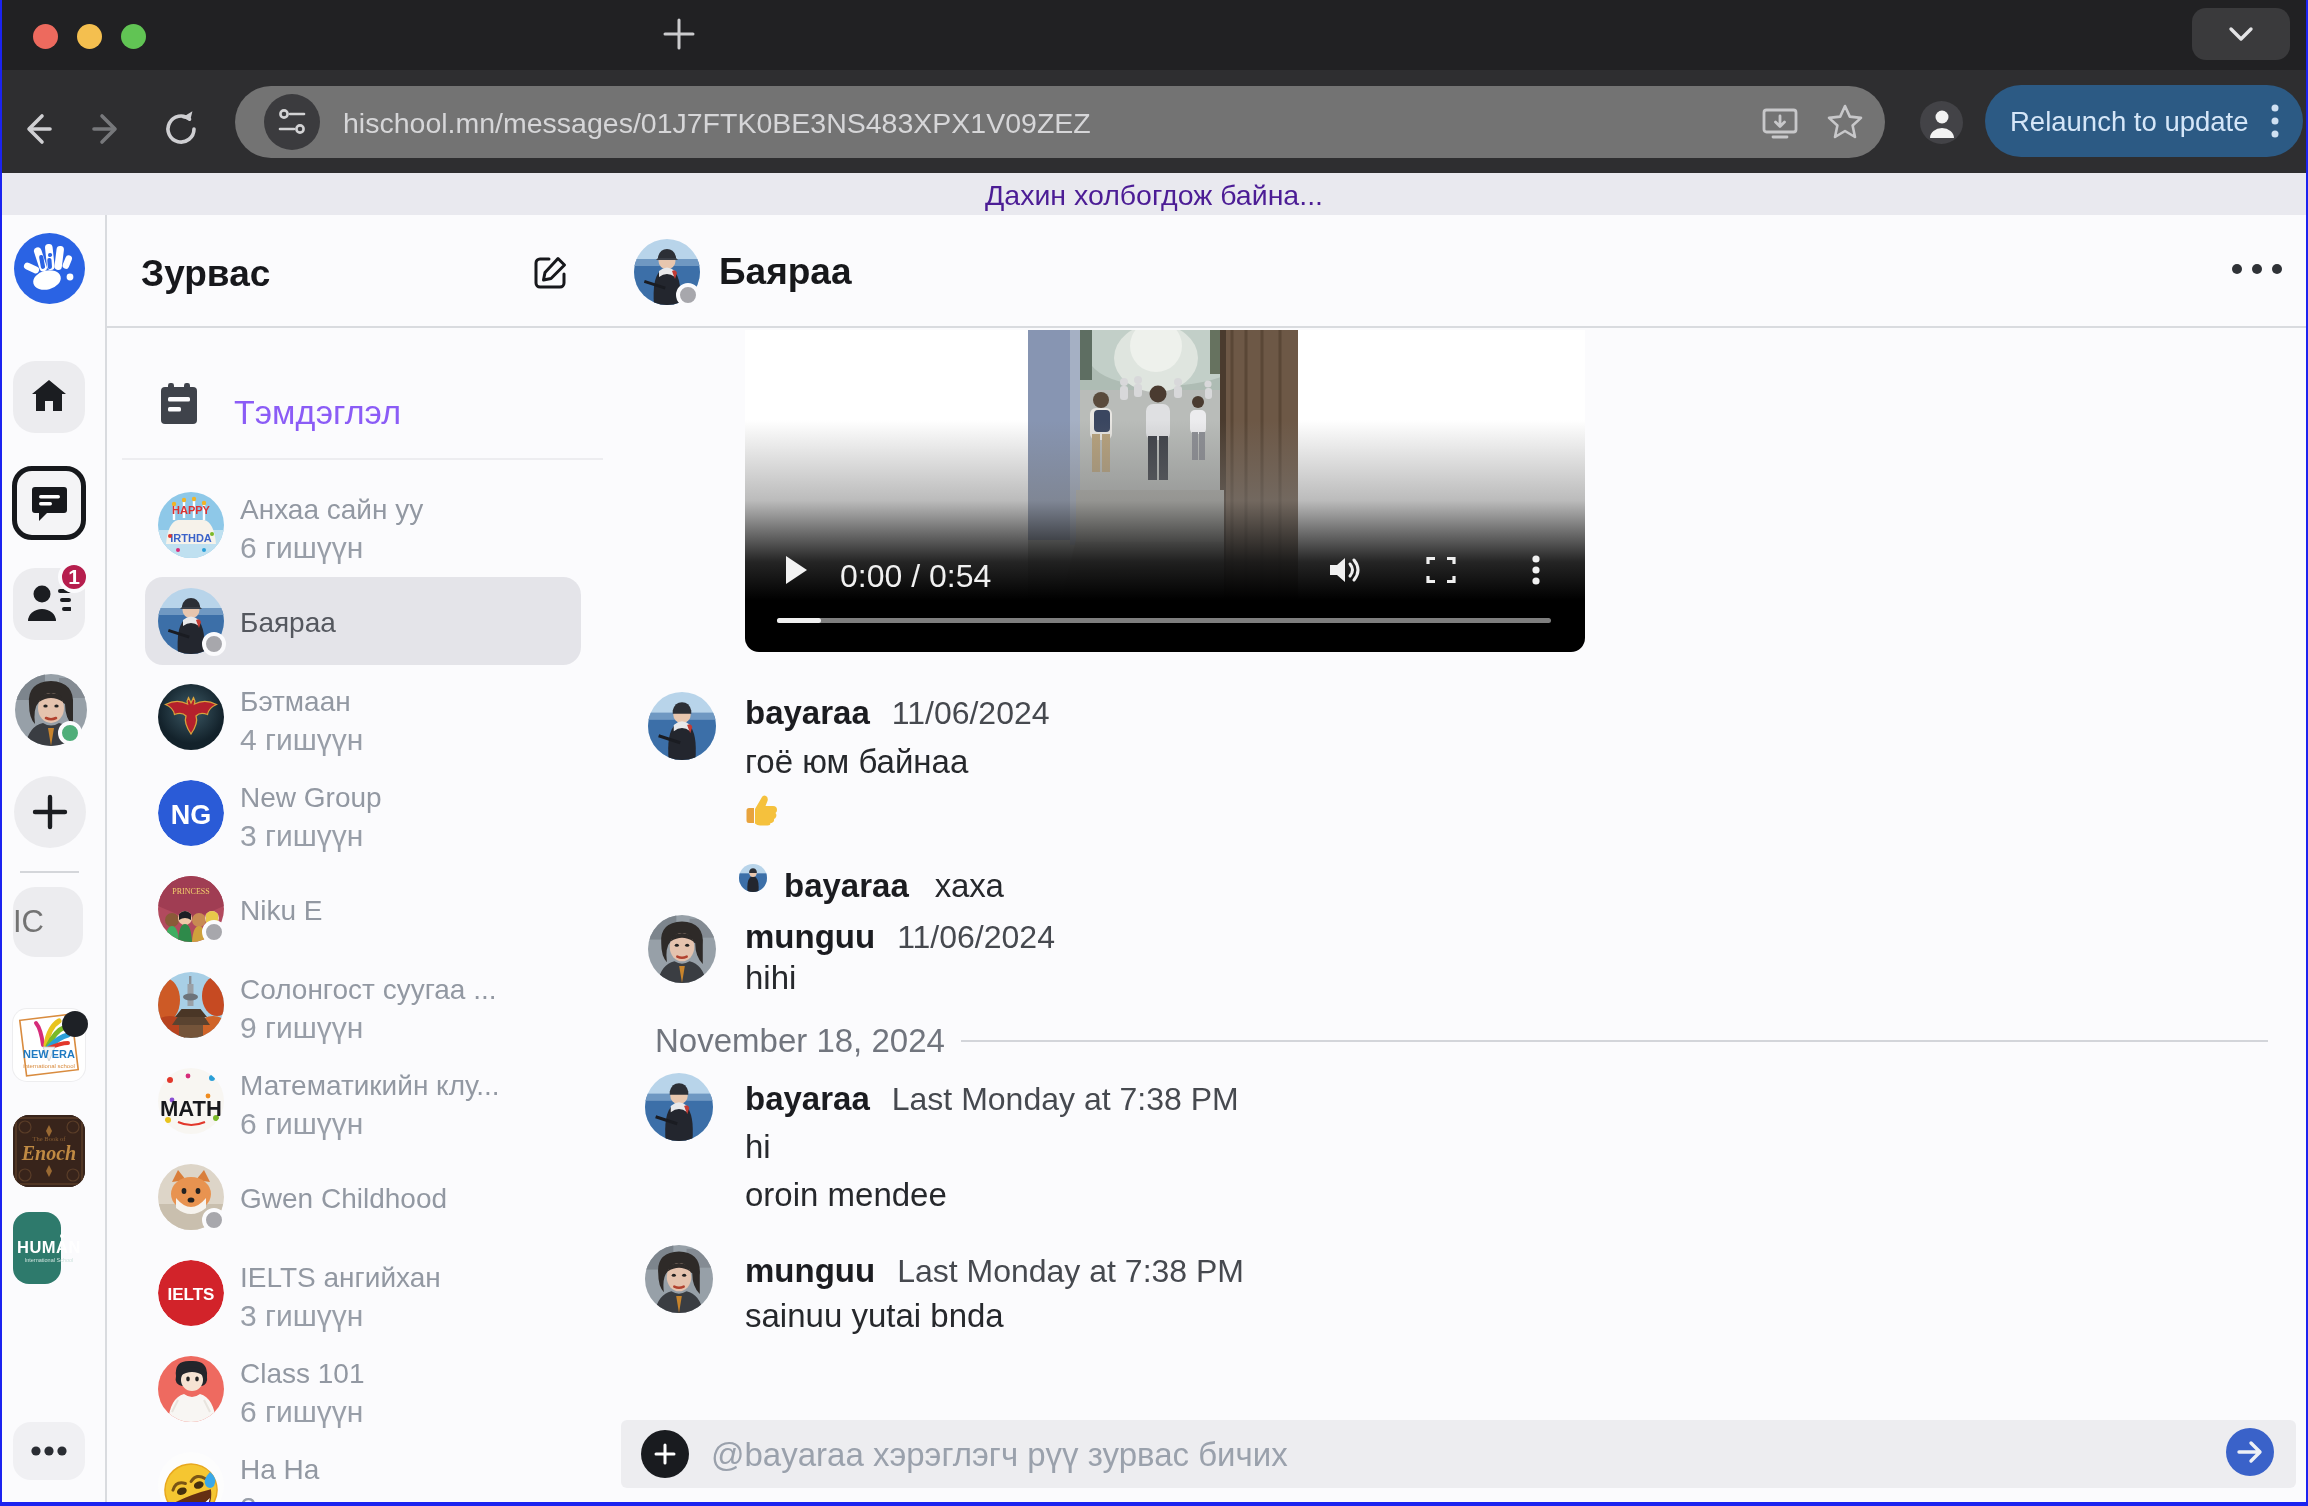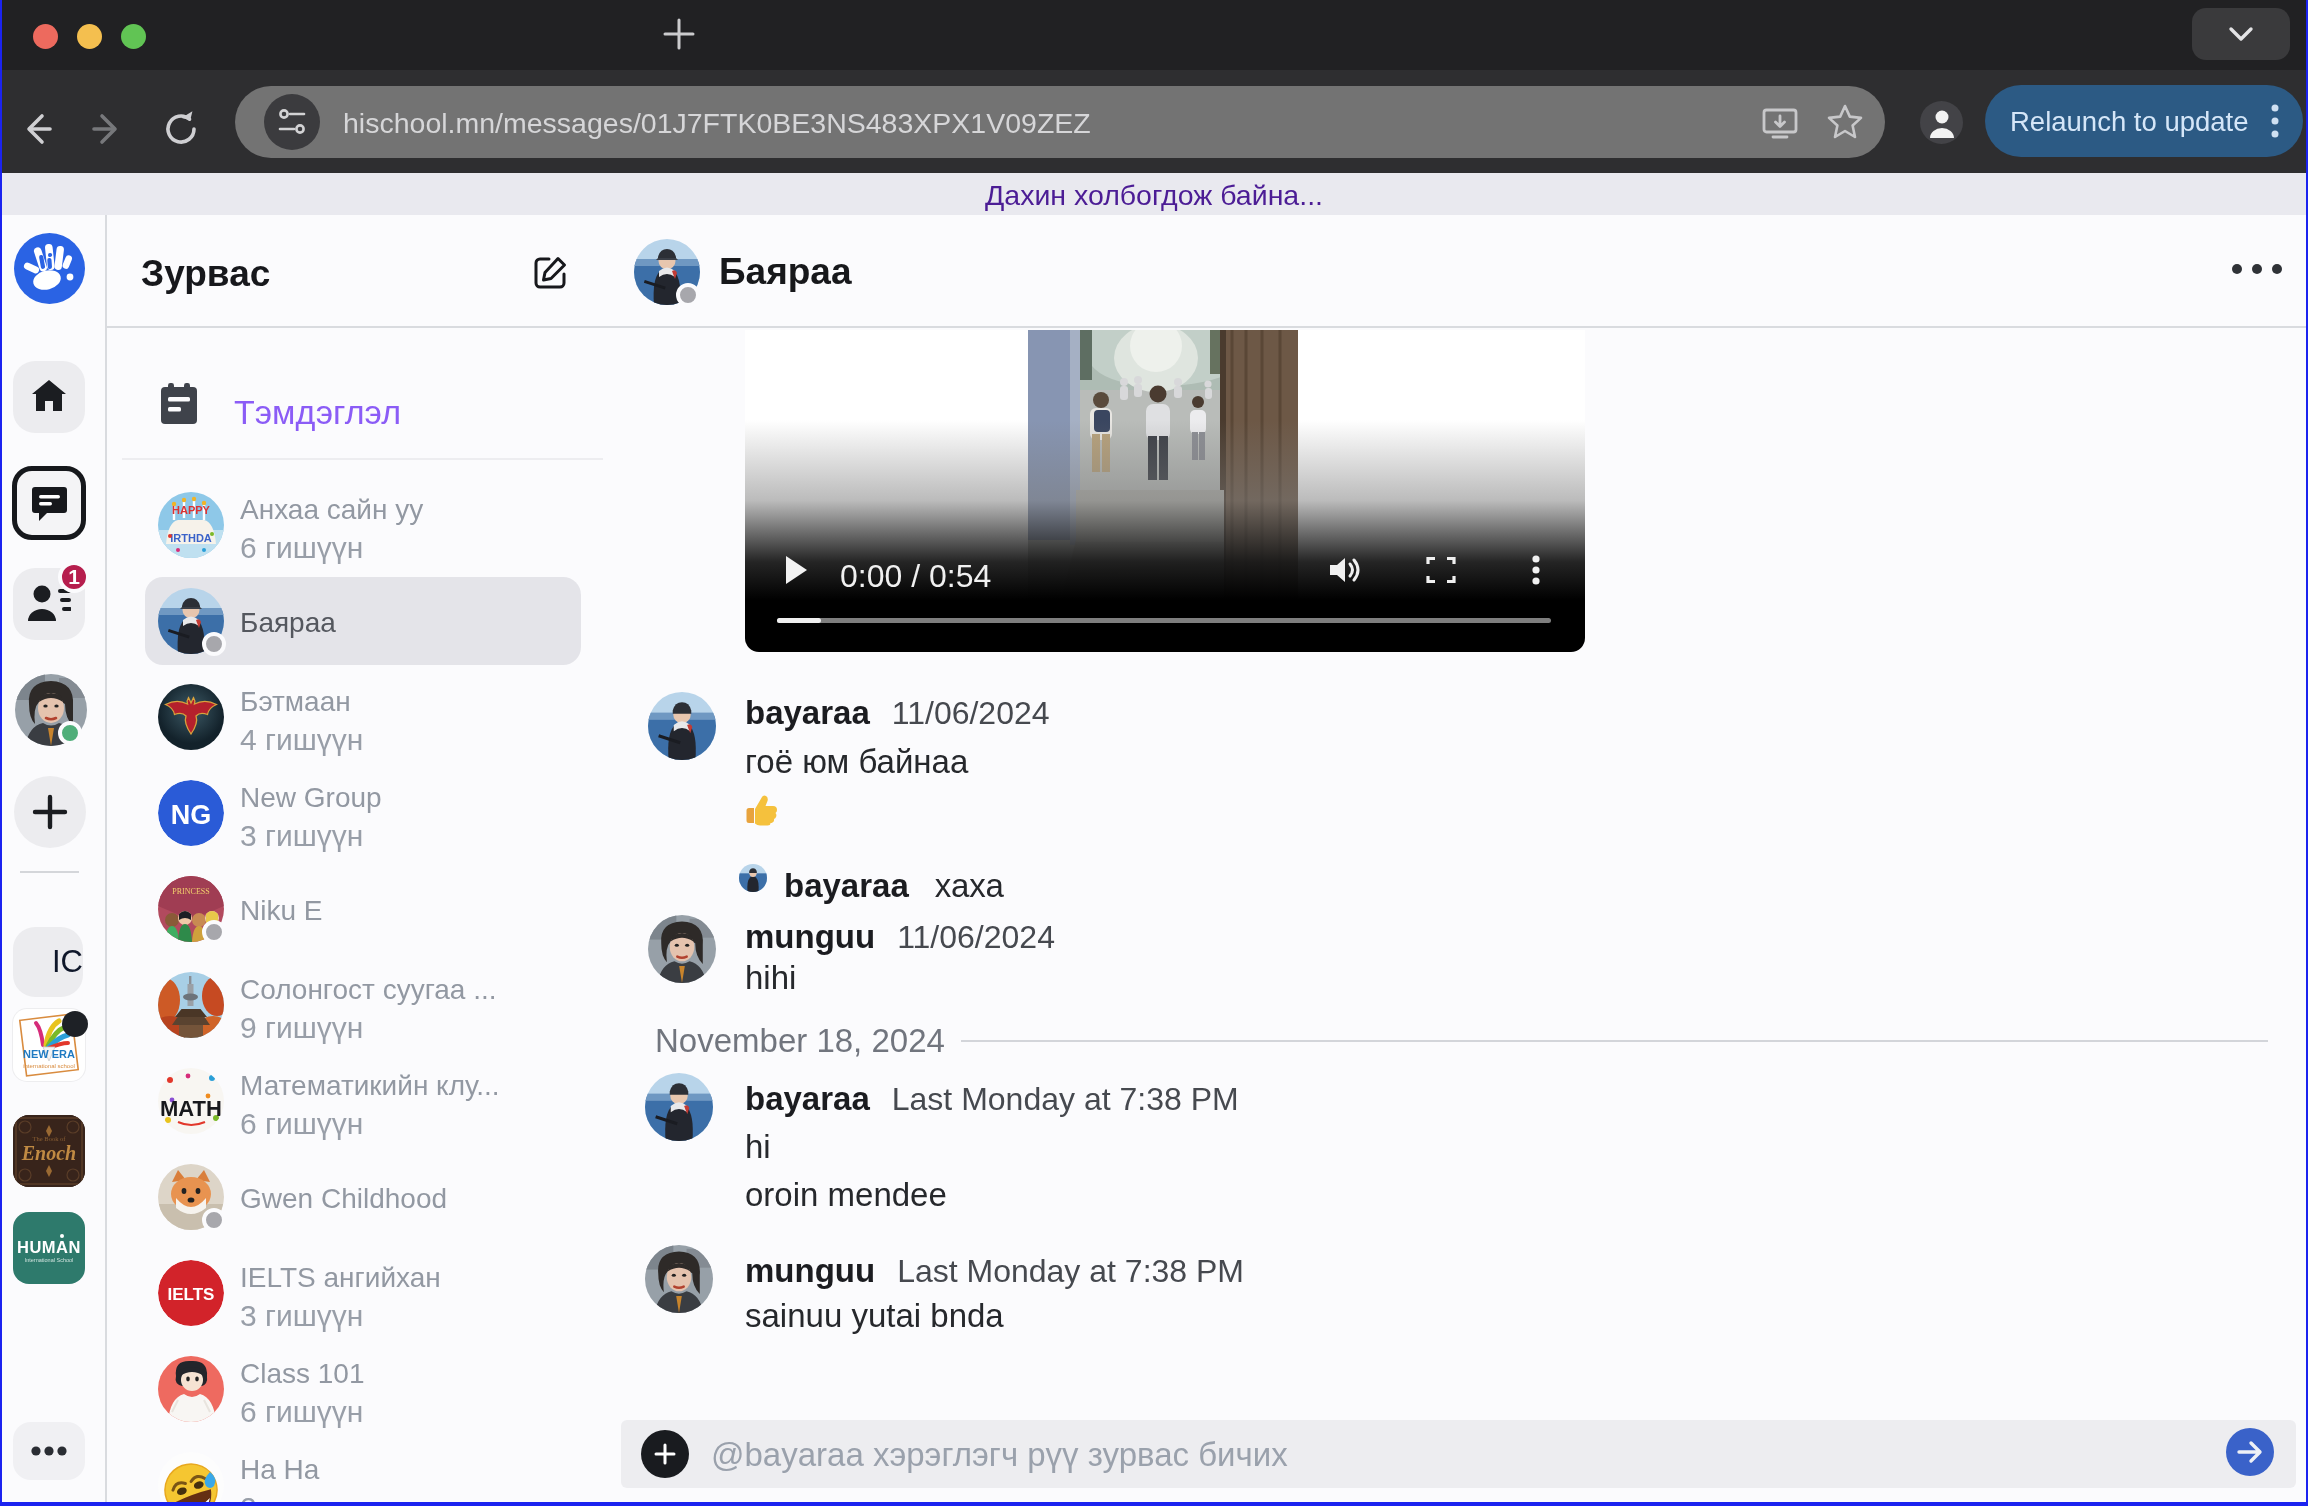--- a/index.html
+++ b/index.html
@@ -178,21 +178,21 @@
           <path d="M33 54 L36 72 L39 54 Z" fill="#c8842c"></path>
         </svg>
       </div>
       <div class="abs" style="left:56px;top:506px;width:24px;height:24px;border-radius:50%;background:#4fae79;border:4px solid #fbfbfd"></div>
       <div class="abs" style="left:12px;top:561px;width:72px;height:72px;border-radius:50%;background:#ececef">
         <svg class="abs" style="left:18px;top:18px" width="36" height="36" viewBox="0 0 36 36">
           <path d="M18 3 V33 M3 18 H33" stroke="#1b1d21" stroke-width="4.4" stroke-linecap="round"></path>
         </svg>
       </div>
       <div class="abs" style="left:18px;top:656px;width:59px;height:2px;background:#d4d6da"></div>
-      <div class="abs rbtn" style="top:712px;width:70px;height:70px;color:#0f172a;font-size:31px;text-align:right;line-height:70px">IC</div>
+      <div class="abs rbtn" style="top:672px;width:70px;height:70px;color:#737373;font-size:31px;text-align:left;line-height:70px">IC</div>
       <div class="abs" style="left:11px;top:794px;width:72px;height:72px;background:#fff;border-radius:14px;box-shadow:0 0 0 1px #ededef">
         <svg class="abs" width="72" height="72" viewBox="0 0 72 72">
           <rect x="10" y="8" width="52" height="56" fill="none" stroke="#d98c3f" stroke-width="1.6" transform="rotate(-7 36 36)"></rect>
           <g stroke-linecap="round" fill="none">
             <path d="M30 36 Q28 20 23 14" stroke="#d62c7a" stroke-width="4"></path>
             <path d="M33 36 Q36 18 46 12" stroke="#e8c31f" stroke-width="5"></path>
             <path d="M35 37 Q42 22 52 18" stroke="#7ab928" stroke-width="5"></path>
             <path d="M36 38 Q46 28 55 26" stroke="#2a9fd8" stroke-width="5"></path>
             <path d="M36 39 Q48 34 55 34" stroke="#e2372b" stroke-width="4"></path>
           </g>
@@ -209,21 +209,21 @@
           <circle cx="12" cy="12" r="6" fill="none" stroke="#5a3d28" stroke-width="1.2"></circle>
           <circle cx="60" cy="12" r="6" fill="none" stroke="#5a3d28" stroke-width="1.2"></circle>
           <circle cx="12" cy="60" r="6" fill="none" stroke="#5a3d28" stroke-width="1.2"></circle>
           <circle cx="60" cy="60" r="6" fill="none" stroke="#5a3d28" stroke-width="1.2"></circle>
           <path d="M36 10 L39 16 L36 22 L33 16 Z" fill="#9a6a33"></path>
           <text x="36" y="45" font-size="20" font-style="italic" font-weight="bold" fill="#c08a43" text-anchor="middle" font-family="Liberation Serif">Enoch</text>
           <text x="36" y="26" font-size="6.5" fill="#8a5f33" text-anchor="middle" font-family="Liberation Serif">The Book of</text>
           <path d="M36 50 L39 56 L36 62 L33 56 Z" fill="#9a6a33"></path>
         </svg>
       </div>
-      <div class="abs" style="left:11px;top:997px;width:72px;height:72px;border-radius:16px;background:#2e7a6c;color:#fff">
+      <div class="abs" style="left:11px;top:997px;width:48px;height:72px;border-radius:16px;background:#2e7a6c;color:#fff">
         <div class="abs" style="left:0;top:26px;width:72px;text-align:center;font-size:16.5px;font-weight:bold;letter-spacing:0.5px">HUMAN</div>
         <div class="abs" style="left:47.2px;top:22px;width:4px;height:4px;border-radius:50%;background:#fff"></div>
         <div class="abs" style="left:0;top:45px;width:72px;text-align:center;font-size:5.5px;color:#cfe3de">International School</div>
       </div>
       <div class="abs" style="left:11px;top:1207px;width:72px;height:58px;background:#f0f0f3;border-radius:18px">
         <svg class="abs" style="left:18px;top:24px" width="36" height="10" viewBox="0 0 36 10">
           <circle cx="5" cy="5" r="4.6" fill="#2a2d33"></circle>
           <circle cx="18" cy="5" r="4.6" fill="#2a2d33"></circle>
           <circle cx="31" cy="5" r="4.6" fill="#2a2d33"></circle>
         </svg>

